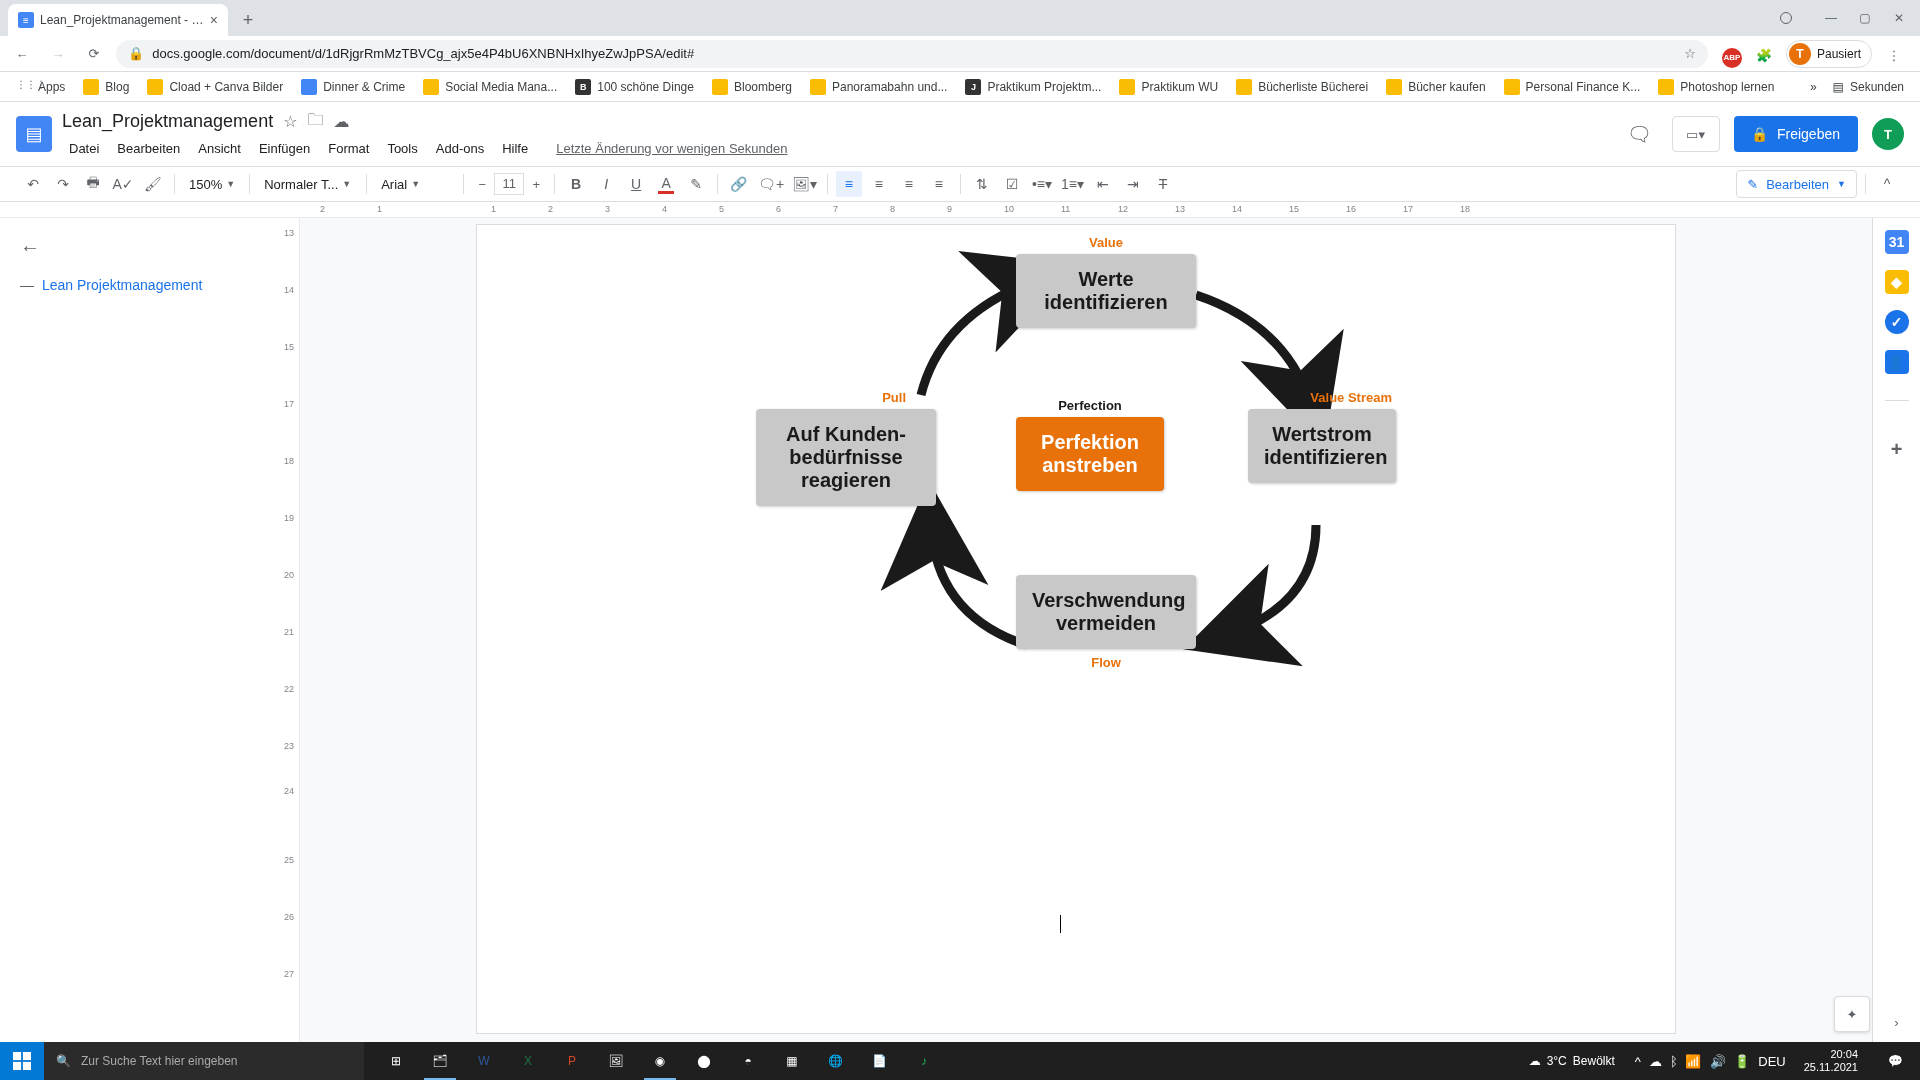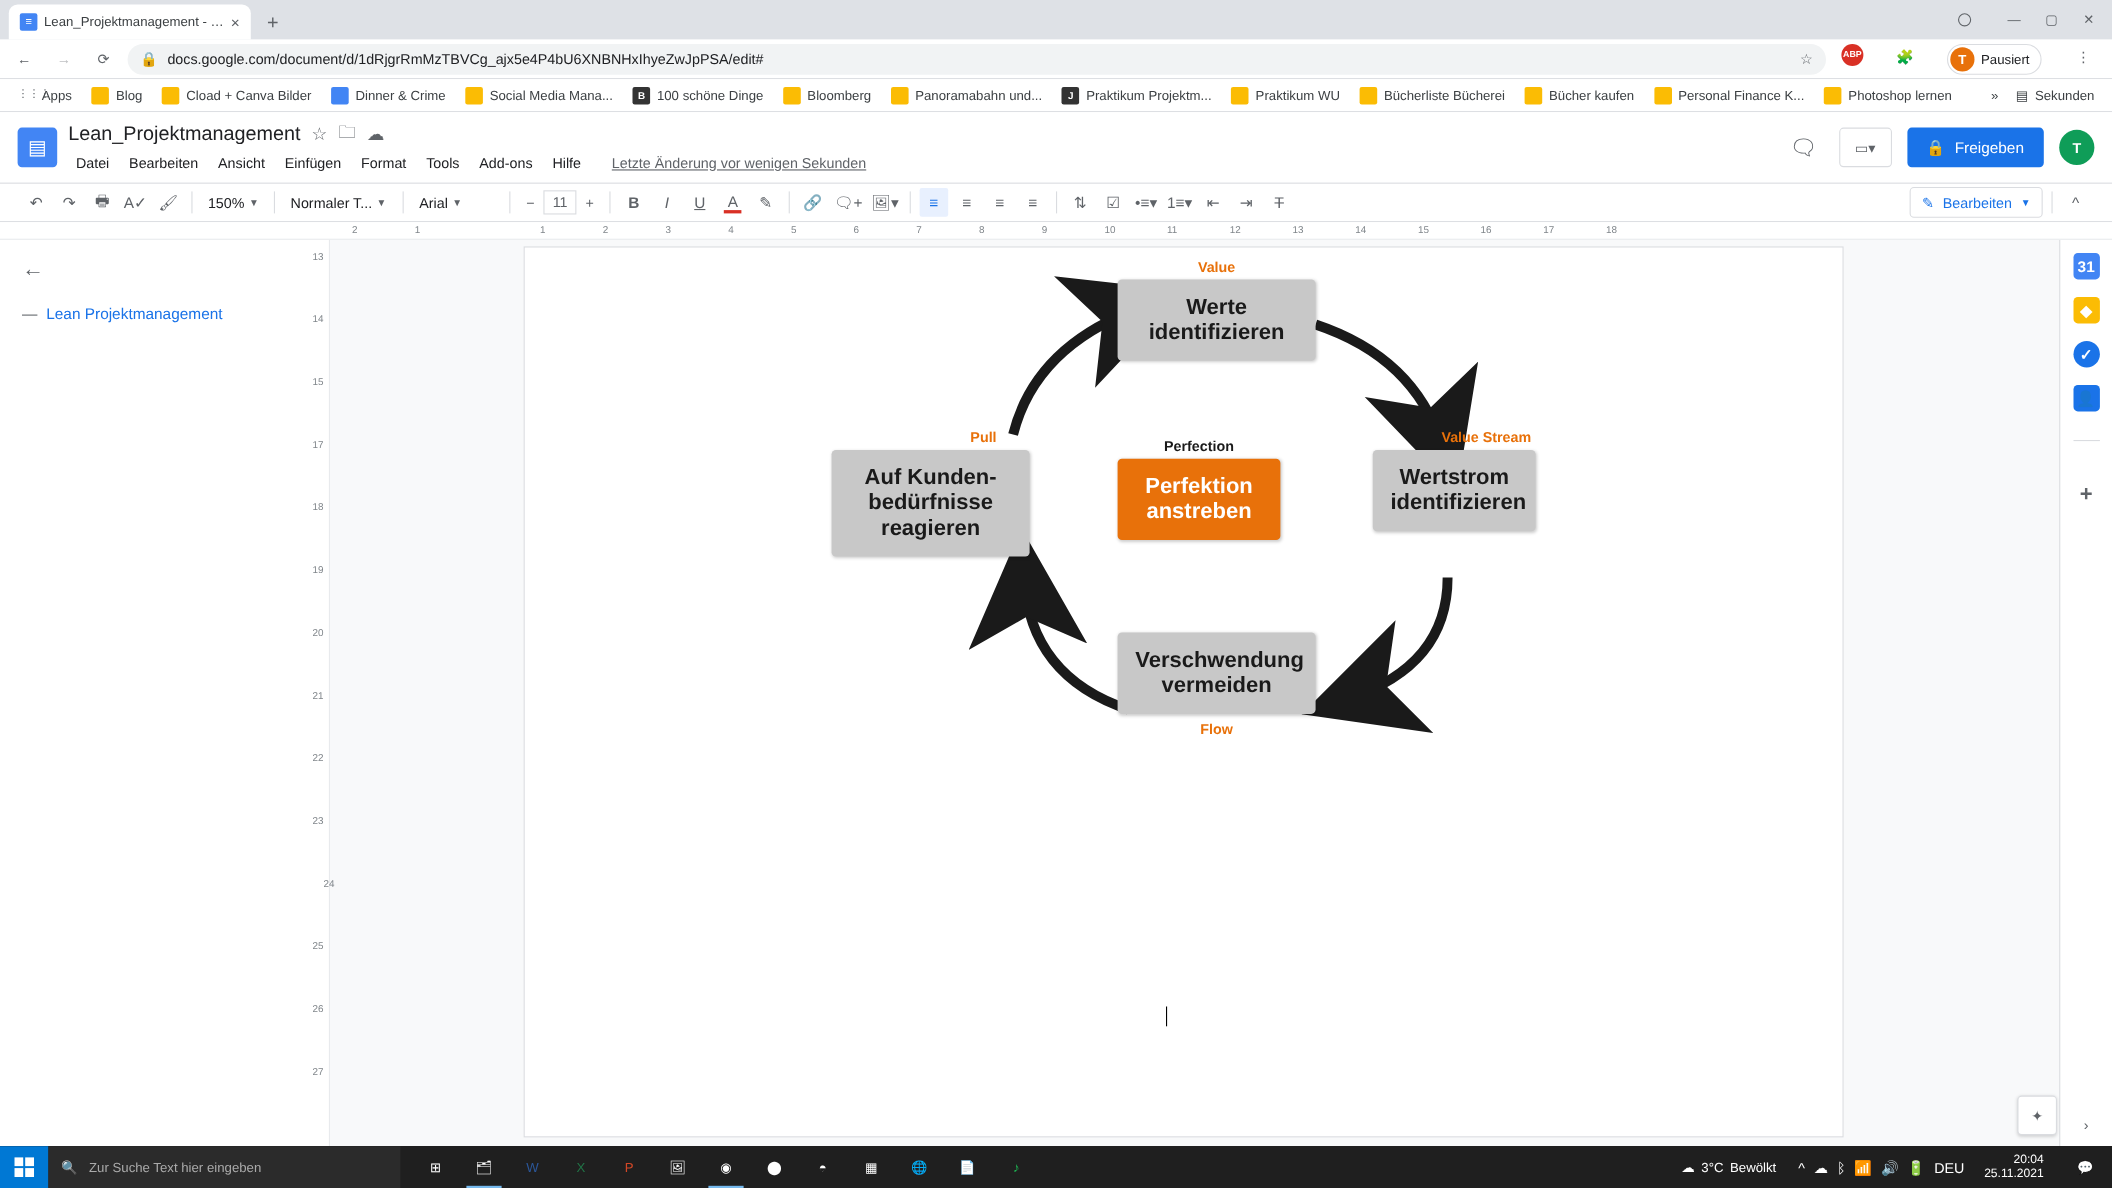--- a/index.html
+++ b/index.html
@@ -13,21 +13,21 @@
 .tab .close { color:#5f6368; font-size:14px; }
 .newtab { width:28px; height:28px; display:flex; align-items:center; justify-content:center; color:#5f6368; font-size:18px; margin-left:6px; margin-bottom:2px; }
 .win-controls { position:absolute; right:0; top:0; height:36px; display:flex; align-items:center; gap:4px; padding-right:6px; }
 .win-controls span { width:30px; height:24px; display:flex; align-items:center; justify-content:center; color:#5f6368; font-size:12px; border-radius:4px; }
 .win-controls .circle { width:12px; height:12px; border:1px solid #5f6368; border-radius:50%; margin-right:20px; }
 
 .chrome-addr { height:36px; background:#fff; display:flex; align-items:center; padding:0 8px; gap:8px; border-bottom:1px solid #dadce0; }
 .nav-btn { width:28px; height:28px; display:flex; align-items:center; justify-content:center; color:#5f6368; border-radius:50%; }
 .addr-bar { flex:1; height:28px; background:#f1f3f4; border-radius:14px; display:flex; align-items:center; padding:0 12px; gap:8px; font-size:13px; color:#202124; }
 .addr-bar .lock { color:#5f6368; }
-.addr-right { display:flex; align-items:flex-start; gap:26px; padding:0 6px; }
+.addr-right { display:flex; align-items:flex-end; gap:10px; padding:0 6px; }
 .addr-right .icon { width:24px; height:24px; display:flex; align-items:center; justify-content:center; color:#5f6368; }
 .abp { width:20px; height:20px; background:#d93025; border-radius:50%; color:#fff; font-size:8px; font-weight:bold; display:flex; align-items:center; justify-content:center; }
 .profile-pill { display:flex; align-items:center; gap:6px; border:1px solid #dadce0; border-radius:16px; padding:2px 10px 2px 2px; font-size:12px; }
 .profile-pill .avatar { width:22px; height:22px; border-radius:50%; background:#e8710a; color:#fff; display:flex; align-items:center; justify-content:center; font-weight:bold; font-size:12px; }
 
 .chrome-bm { height:30px; background:#fff; display:flex; align-items:center; padding:0 10px; gap:6px; border-bottom:1px solid #dadce0; font-size:12px; color:#3c4043; }
 .bm-item { display:flex; align-items:center; gap:6px; padding:3px 6px; border-radius:4px; white-space:nowrap; }
 .bm-item .ficon { width:16px; height:16px; background:#fbbc04; border-radius:2px; }
 .bm-item .ficon.blue { background:#4285f4; }
 .bm-item .ficon.dark { background:#333; color:#fff; font-size:9px; display:flex; align-items:center; justify-content:center; font-weight:bold; }
@@ -367,21 +367,21 @@
         <div style="top: 10px;">13</div>
         <div style="top: 67px;">14</div>
         <div style="top: 124px;">15</div>
         <div style="top: 181px;">17</div>
         <div style="top: 238px;">18</div>
         <div style="top: 295px;">19</div>
         <div style="top: 352px;">20</div>
         <div style="top: 409px;">21</div>
         <div style="top: 466px;">22</div>
         <div style="top: 523px;">23</div>
-        <div style="top: 580px; margin-left: 10px;">24</div>
+        <div style="top: 568px;">24</div>
         <div style="top: 637px;">25</div>
         <div style="top: 694px;">26</div>
         <div style="top: 751px;">27</div>
       </div>
     <div class="page">
       <div class="cycle">
 
         <svg class="arrow-svg" width="640" height="540">
           <defs>
             <marker id="ah" markerWidth="14" markerHeight="14" refX="7" refY="6" orient="auto">

